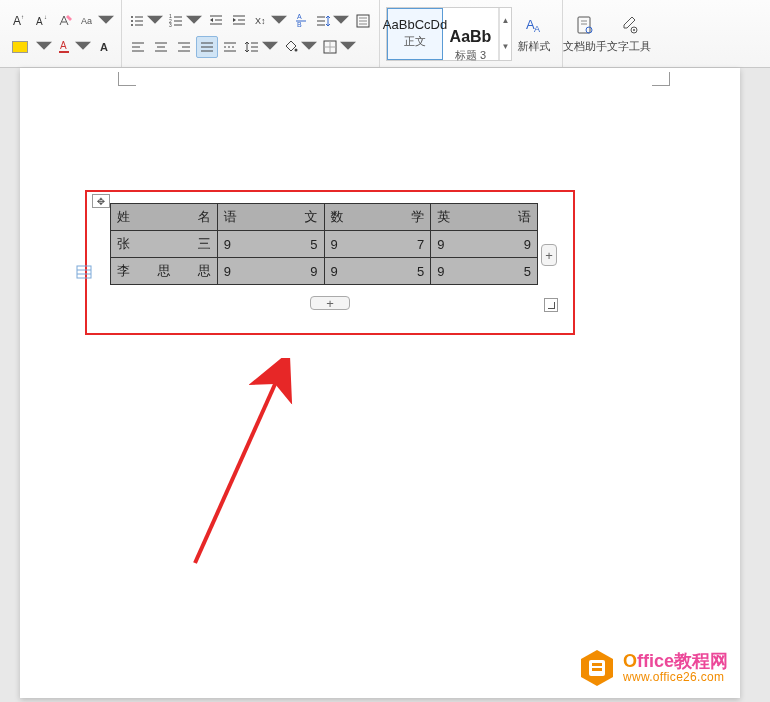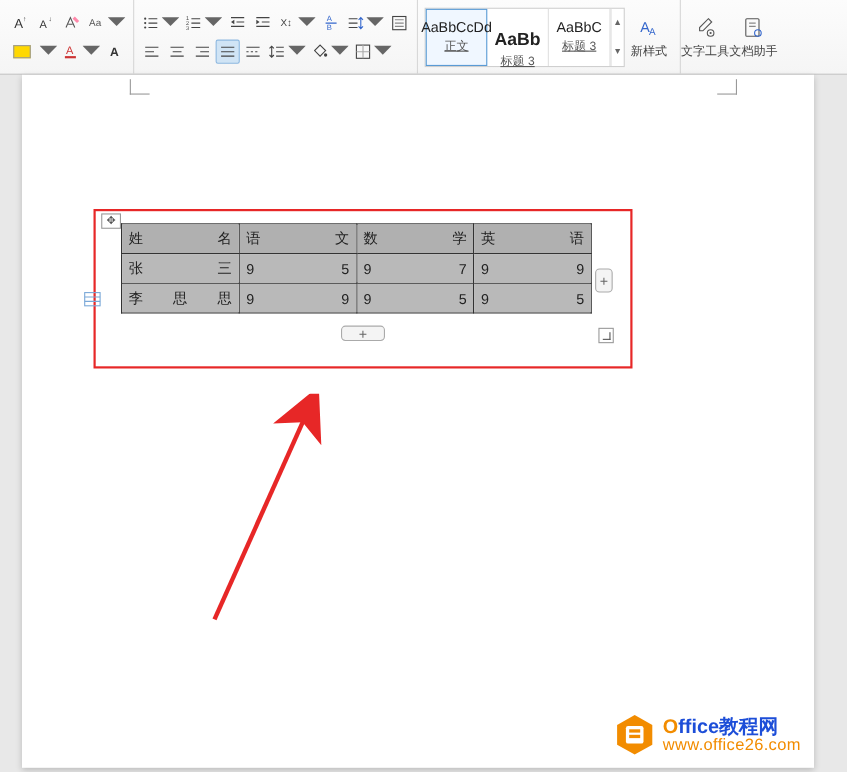--- a/index.html
+++ b/index.html
@@ -87,21 +87,21 @@
       border: 1px solid #5a9bd5;
       background: #f0f7ff;
     }
     .style-preview {
       font-size: 13px;
       color: #222;
       line-height: 1;
       margin-bottom: 3px;
     }
     .style-preview.bold { font-weight: 700; font-size: 16px; margin-top: 24px; }
-    .style-label { font-size: 11px; color: #555; text-decoration: underline; }
+    .style-label { font-size: 11px; color: #555; }
     .gallery-arrows {
       width: 12px;
       display: flex;
       flex-direction: column;
       border-left: 1px solid #e0e0e0;
     }
     .gallery-arrows div {
       flex: 1;
       display: flex;
       align-items: center;
@@ -280,22 +280,22 @@
     .wm-badge {
       width: 40px;
       height: 40px;
       display: flex;
       align-items: center;
       justify-content: center;
     }
     .wm-text { display: flex; flex-direction: column; line-height: 1.05; }
     .wm-line1 { font-size: 18px; font-weight: 700; }
     .wm-line1 .o-orange { color: #f28c00; }
-    .wm-line1 .rest { color: #1d4ed8; }
-    .wm-line2 { font-size: 15px; color: #f28c00; letter-spacing: 0.3px; }
+    .wm-line1 .rest { color: #ec4899; }
+    .wm-line2 { font-size: 12px; color: #f28c00; letter-spacing: 0.3px; }
   </style>
 </head>
 <body>
 
 <div class="ribbon">
 
   <div class="ribbon-group">
     <div class="ribbon-col">
       <div style="display:flex;gap:1px">
         <div class="rbtn">
@@ -503,55 +503,51 @@
   <div class="ribbon-group" style="padding:4px 6px">
     <div class="style-gallery">
       <div class="style-item selected">
         <div class="style-preview">AaBbCcDd</div>
         <div class="style-label">正文</div>
       </div>
       <div class="style-item">
         <div class="style-preview bold">AaBb</div>
         <div class="style-label">标题 3</div>
       </div>
-      <div class="style-item">
-        <div class="style-preview">AaBbC</div>
-        <div class="style-label">标题 3</div>
-      </div>
       <div class="gallery-arrows">
         <div>▲</div>
         <div>▼</div>
       </div>
     </div>
     <div class="big-btn">
       <svg viewBox="0 0 22 22">
           <text x="3" y="15" font-size="13" fill="#36c">A</text>
           <text x="11" y="18" font-size="9" fill="#36c">A</text>
         </svg>
       <span>新样式</span>
     </div>
   </div>
 
-  <div class="big-btn">
-    <svg viewBox="0 0 22 22">
-        <path d="M14 3 L17 6 L9 14 L6 14 L6 11 Z" fill="none" stroke="#555"></path>
-        <circle cx="16" cy="16" r="3" fill="none" stroke="#555"></circle>
-        <circle cx="16" cy="16" r="1" fill="#555"></circle>
-      </svg>
-    <span>文字工具</span>
-  </div>
   <div class="big-btn">
     <svg viewBox="0 0 22 22">
         <rect x="4" y="3" width="12" height="16" fill="none" stroke="#555" rx="1"></rect>
         <line x1="7" y1="7" x2="13" y2="7" stroke="#888"></line>
         <line x1="7" y1="10" x2="13" y2="10" stroke="#888"></line>
         <circle cx="15" cy="16" r="3" fill="none" stroke="#36c"></circle>
       </svg>
     <span>文档助手</span>
   </div>
+  <div class="big-btn">
+    <svg viewBox="0 0 22 22">
+        <path d="M14 3 L17 6 L9 14 L6 14 L6 11 Z" fill="none" stroke="#555"></path>
+        <circle cx="16" cy="16" r="3" fill="none" stroke="#555"></circle>
+        <circle cx="16" cy="16" r="1" fill="#555"></circle>
+      </svg>
+    <span>文字工具</span>
+  </div>
 </div>
 
 <div class="doc-area">
   <div class="corner-mark tl"></div>
   <div class="corner-mark tr"></div>
 
   <div class="red-frame"></div>
 
   <div class="table-anchor">
     <span>✥</span>

